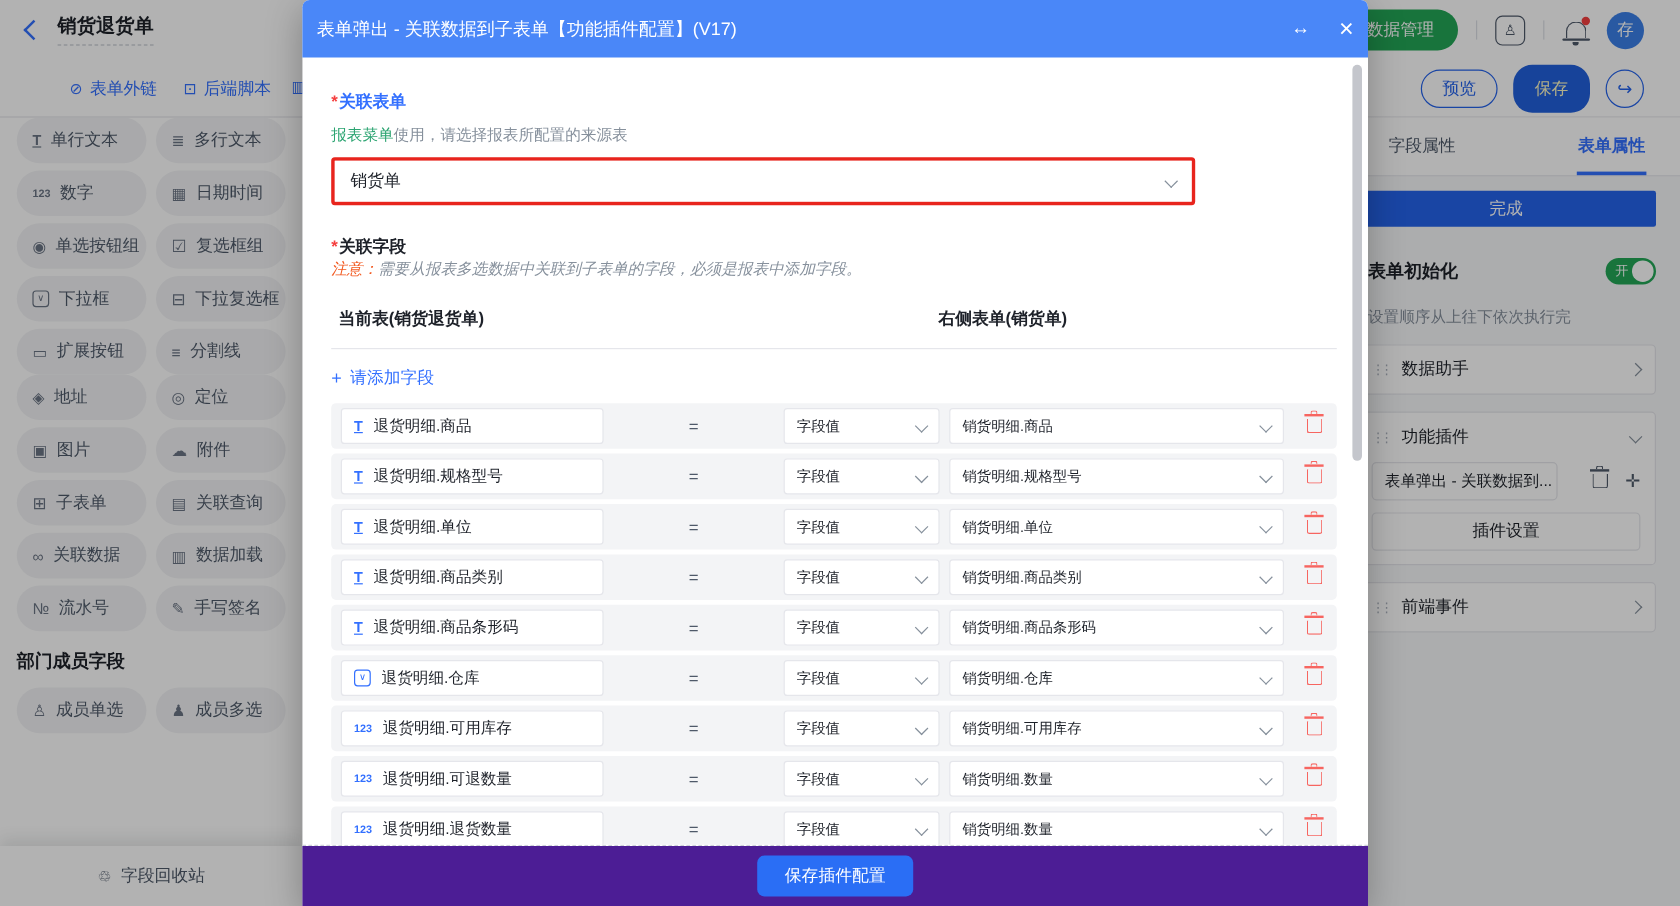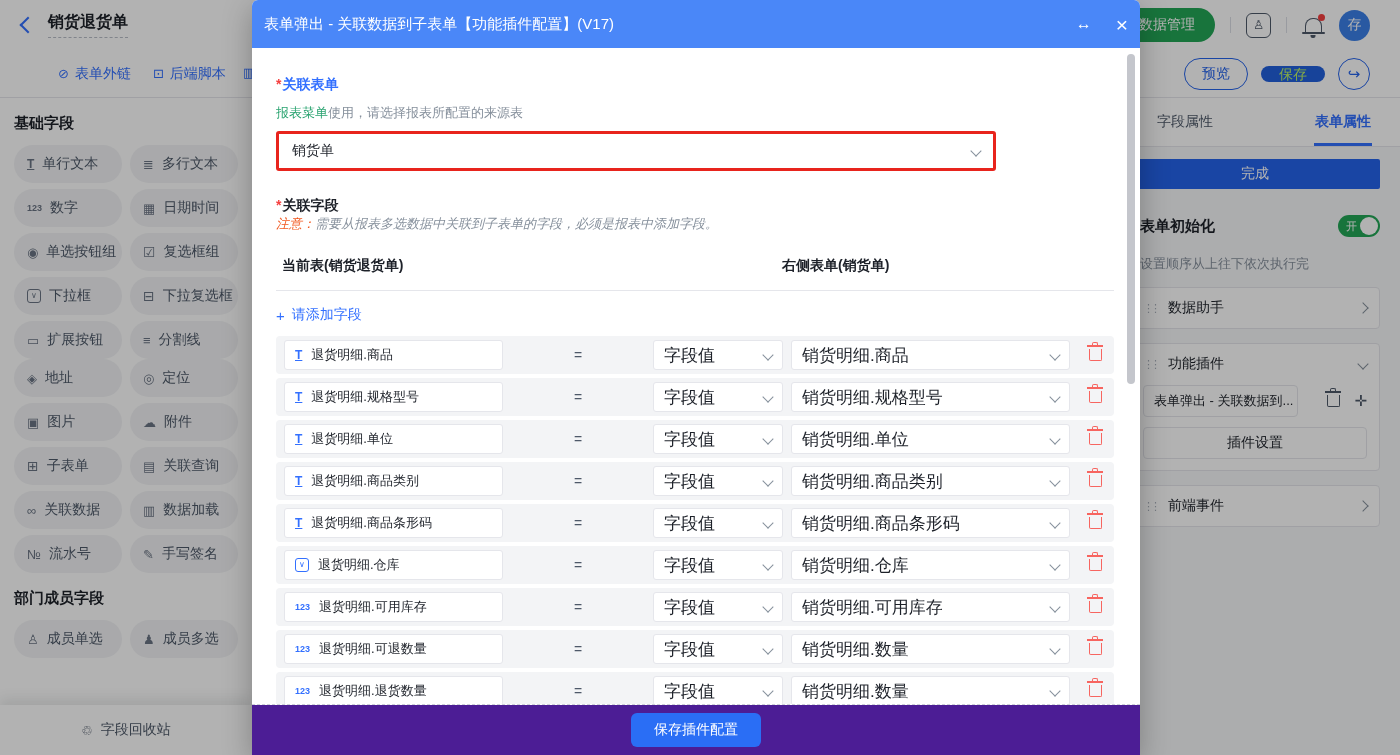--- a/index.html
+++ b/index.html
@@ -29,21 +29,21 @@
   .sb-title{font-size:15px;font-weight:700;margin:16px 0 12px;color:#1d2129;}
   .sb-grid{display:grid;grid-template-columns:1fr 1fr;column-gap:8px;row-gap:6px;}
   .pill{height:38px;border-radius:19px;background:#f2f3f5;display:flex;align-items:center;gap:8px;padding:0 13px;font-size:14px;color:#4e5969;white-space:nowrap;overflow:hidden;}
   .pill .gi{color:#6b7484;flex:0 0 auto;}
   .sb-footer{height:50px;flex:0 0 auto;display:flex;align-items:center;justify-content:center;gap:8px;font-size:14px;color:#4e5969;background:#fff;box-shadow:0 -6px 12px rgba(31,35,41,.10);position:relative;z-index:1;}
   .canvas{flex:1;background:#f7f8fa;}
   
   .right-panel{width:272px;border-left:1px solid #e5e6eb;background:#f7f8fa;display:flex;flex-direction:column;}
   .rp-top{height:47px;flex:0 0 auto;border-bottom:1px solid #e5e6eb;display:flex;align-items:center;justify-content:flex-end;gap:13px;padding-right:30px;background:#fff;}
   .btn-preview{height:32px;padding:0 17px;border:1.5px solid #2563eb;color:#2563eb;border-radius:16px;background:#fff;font-size:14px;}
-  .btn-save{height:16px;padding:0 18px;border-radius:16px;background:#2160dd;color:#bef264;font-size:14px;border:none;}
+  .btn-save{height:40px;padding:0 18px;border-radius:16px;background:#2160dd;color:#fef9c3;font-size:14px;border:none;}
   .share{width:30px;height:30px;border:1.5px solid #2563eb;border-radius:50%;color:#2563eb;display:flex;align-items:center;justify-content:center;font-size:15px;background:#fff;}
   .rp-tabs{height:48px;flex:0 0 auto;display:flex;background:#fff;border-bottom:1px solid #e5e6eb;gap:44px;}
   .rp-tab{flex:1;display:flex;align-items:center;justify-content:center;font-size:14px;color:#4e5969;position:relative;}
   .rp-tab.active{color:var(--accent,#3370ff);font-weight:600;}
   .rp-tab.active::after{content:'';position:absolute;bottom:0;left:50%;transform:translateX(-50%);width:58px;height:3px;background:var(--accent,#3370ff);}
   .rp-content{padding:12px 20px 0 2px;}
   .btn-done{display:block;width:100%;height:30px;background:#2563eb;color:#fff;border-radius:2px;font-size:14px;border:none;}
   .init-row{margin-top:26px;display:flex;justify-content:space-between;align-items:center;padding-left:10px;}
   .init-label{font-size:15px;font-weight:700;}
   .toggle{width:42px;height:22px;border-radius:11px;background:var(--green,#23a757);position:relative;color:#fff;font-size:11px;line-height:22px;padding-left:8px;box-sizing:border-box;}
@@ -79,21 +79,21 @@
   .note-prefix{color:var(--warnOrange,#f25920);}
   .cols{display:flex;margin-top:24px;font-size:14px;font-weight:600;color:#1d2129;}
   .col-l{flex:0 0 500px;padding-left:6px;}
   .hr{height:1px;background:#e5e6eb;margin-top:15px;}
   .add-link{margin:15px 0 12px;color:var(--accent,#3370ff);font-size:14px;display:flex;align-items:center;gap:7px;width:max-content;}
   .add-plus{font-size:15px;}
   .map-row{display:flex;align-items:center;background:#f3f4f6;border-radius:4px;height:38px;margin-bottom:4px;padding:0 8px;}
   .f-left{flex:0 0 219px;height:30px;background:#fff;border:1px solid #e5e6eb;border-radius:3px;display:flex;align-items:center;gap:9px;padding:0 10px;font-size:13px;box-sizing:border-box;overflow:hidden;}
   .f-left .gi{color:var(--accent,#3370ff);}
   .op{flex:0 0 150px;text-align:center;color:#4e5969;font-size:14px;}
-  .sel{height:30px;background:#fff;border:1px solid #e5e6eb;border-radius:3px;display:flex;align-items:center;justify-content:space-between;padding:0 10px;font-size:17px;color:#1d2129;box-sizing:border-box;}
+  .sel{height:30px;background:#fff;border:1px solid #e5e6eb;border-radius:3px;display:flex;align-items:center;justify-content:space-between;padding:0 10px;font-size:12px;color:#1d2129;box-sizing:border-box;}
   .sel-mode{flex:0 0 130px;margin-right:8px;}
   .sel-right{flex:1;}
   .trash{margin:0 4px 0 19px;width:11px;height:11px;border:1.5px solid var(--danger,#f76560);border-top:none;border-radius:0 0 2px 2px;position:relative;flex:0 0 auto;}
   .trash::before{content:'';position:absolute;top:-4px;left:-3.5px;width:16px;height:1.5px;background:var(--danger,#f76560);}
   .trash::after{content:'';position:absolute;top:-7px;left:2px;width:4px;height:2px;border:1.5px solid var(--danger,#f76560);border-bottom:none;border-radius:2px 2px 0 0;}
   .trash.gray, .trash.gray::after{border-color:#4e5969;}
   .trash.gray::before{background:#4e5969;}
   .modal-footer{height:50px;flex:0 0 auto;display:flex;align-items:center;justify-content:center;background:#4c1d95;}
   .save-plugin-btn{background:var(--saveBtn,#2a6ef5);color:#fff;border:none;border-radius:6px;height:34px;padding:0 23px;font-size:14px;}
   
@@ -136,21 +136,20 @@
 
           <span class="tb-link">
             <span class="tb-ic gi gi-script">⊡</span>
             <span>后端脚本</span>
           </span>
 
         <span class="tb-hidden gi">▥</span>
       </div>
 
       <div class="sidebar">
-        <div class="sb-title">基础字段</div>
         <div class="sb-grid">
 
             <div class="pill">
               <span class="gi gi-text">T</span>
               <span>单行文本</span>
             </div>
 
             <div class="pill">
               <span class="gi gi-textarea">≣</span>
               <span>多行文本</span>

